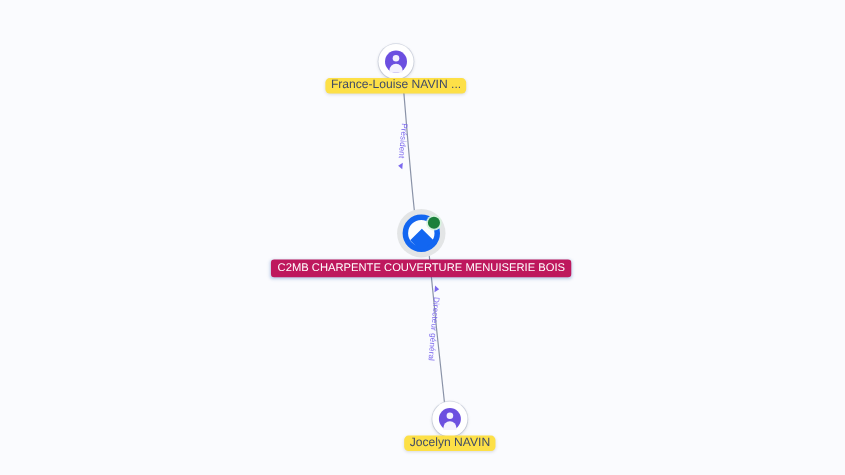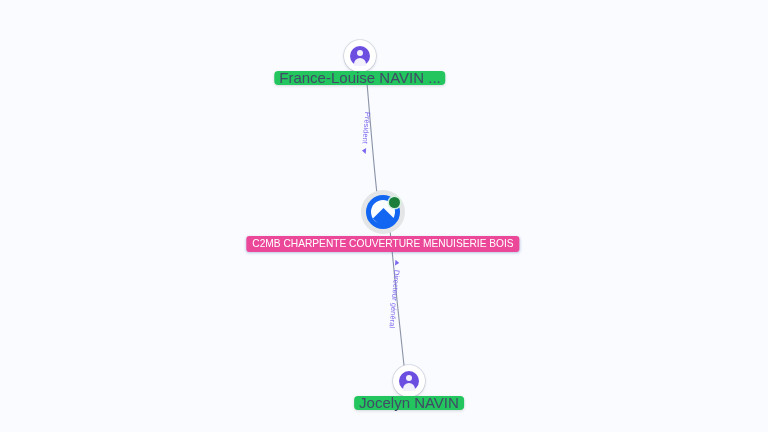--- a/index.html
+++ b/index.html
@@ -23,26 +23,26 @@
   }
   .person-icon{ position:relative; width:20px; height:20px; border-radius:50%; background:#6C4FE0; display:block;}
   .person-icon::before{ content:""; position:absolute; left:50%; top:3.6px; width:6.4px; height:6.4px;
      margin-left:-3.2px; border-radius:50%; background:#F4F1FE; }
   .person-icon::after{ content:""; position:absolute; left:50%; top:11.6px; width:12px; height:8px;
      margin-left:-6px; border-radius:6px 6px 0 0; background:#F4F1FE; }
 
   
   .nlabel{
     position:absolute; left:50%; top:15px; transform:translateX(-50%);
-    background:#22c55e; color:#414B66; white-space:nowrap;
-    font-size:15px; line-height:13.5px; height:13.5px; padding:0 5px;
+    background:#fde047; color:#414B66; white-space:nowrap;
+    font-size:11px; line-height:13.5px; height:13.5px; padding:0 5px;
     border-radius:4px; box-shadow:0 1px 3px rgba(28,39,60,.16);
   }
   .nlabel.blue{
-    background:#ec4899; color:#FFFFFF; top:24px;
+    background:#be185d; color:#FFFFFF; top:24px;
     font-size:10.2px; line-height:15.6px; height:15.6px; padding:0 6px;
     border-radius:3px; box-shadow:0 1px 3px rgba(12,70,160,.28);
   }
 
   
   .company .halo{ position:absolute; left:-22px; top:-22px; width:44px; height:44px;
      border-radius:50%; background:#E3E5E6; }
   .company .pin{ position:absolute; left:-17px; top:-17px; width:34px; height:40px; }
   .company .pin::before{
      content:""; position:absolute; left:0; top:0; width:34px; height:34px; box-sizing:border-box;

